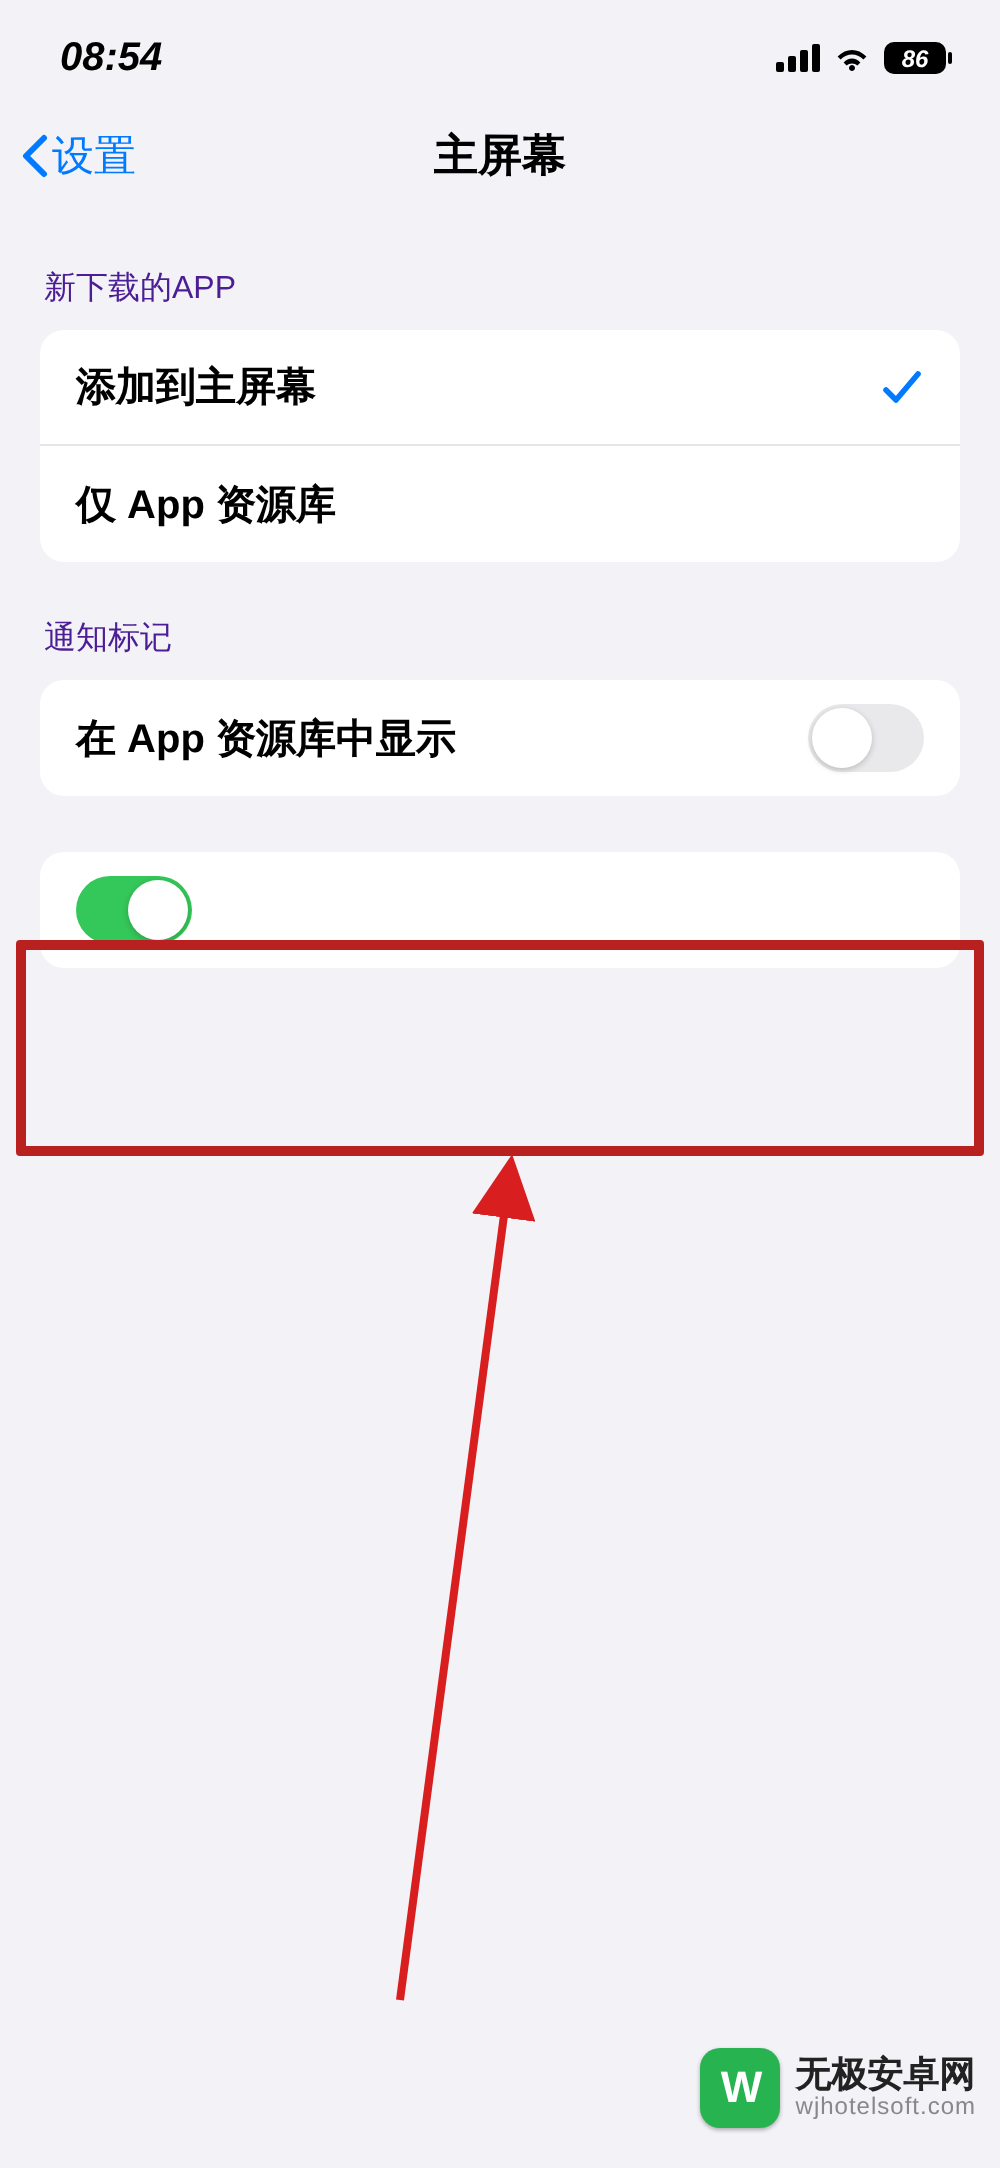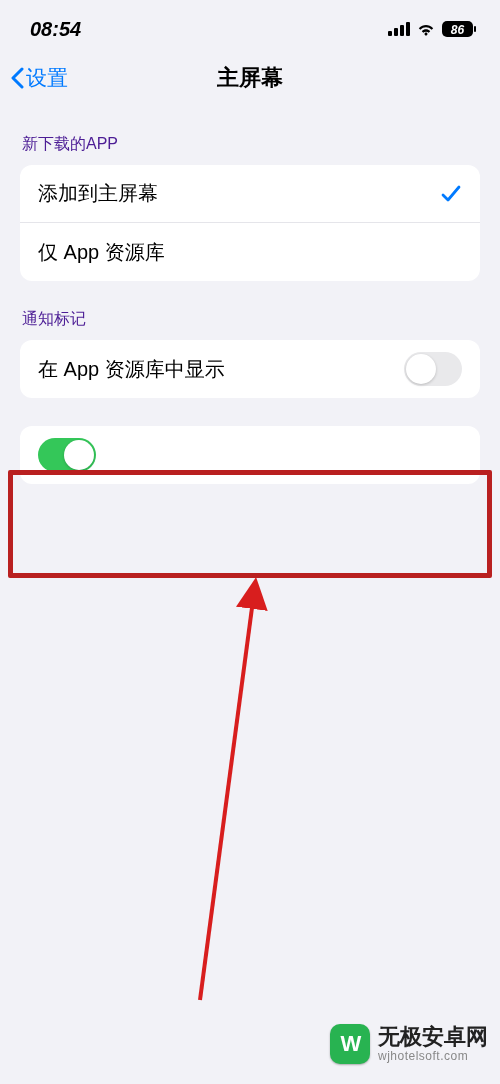--- a/index.html
+++ b/index.html
@@ -57,20 +57,21 @@
     .section-header {
       font-size: 16px;
       color: #4c1d95;
       padding: 0 22px 10px 22px;
     }
     .list {
       background: #fff;
       border-radius: 12px;
       margin: 0 20px;
       overflow: hidden;
+      font-weight: bold;
     }
     .row {
       display: flex;
       align-items: center;
       justify-content: space-between;
       min-height: 58px;
       padding: 0 18px;
       font-size: 20px;
       color: #000;
       border-bottom: 1px solid #e5e5ea;
@@ -121,21 +122,21 @@
       color: #fff;
       font-weight: 800;
       font-size: 22px;
       display: flex;
       align-items: center;
       justify-content: center;
       letter-spacing: -2px;
       box-shadow: 0 1px 2px rgba(0,0,0,.3);
     }
     .wm-text { display: flex; flex-direction: column; line-height: 1.1; }
-    .wm-title { font-size: 22px; font-weight: 700; color: #222; }
+    .wm-title { font-size: 18px; font-weight: 700; color: #222; }
     .wm-url { font-size: 12px; color: #888; letter-spacing: .5px; }
   </style>
 </head>
 <body>
 
 <div class="status-bar">
   <div class="status-time">08:54</div>
   <div class="status-icons">
     <svg width="22" height="14" viewBox="0 0 22 14">
         <rect x="0" y="9" width="4" height="5" rx="1" fill="#000"></rect>

